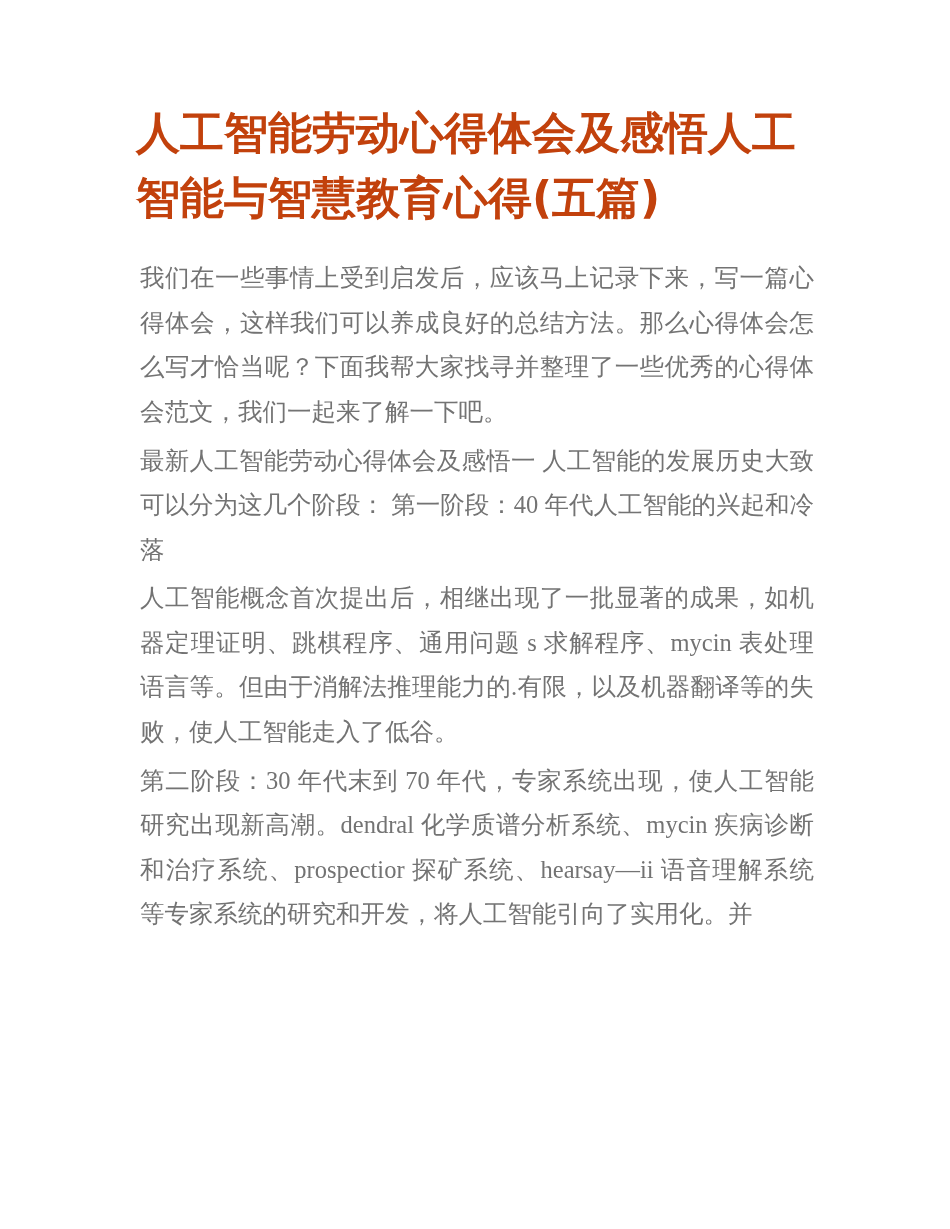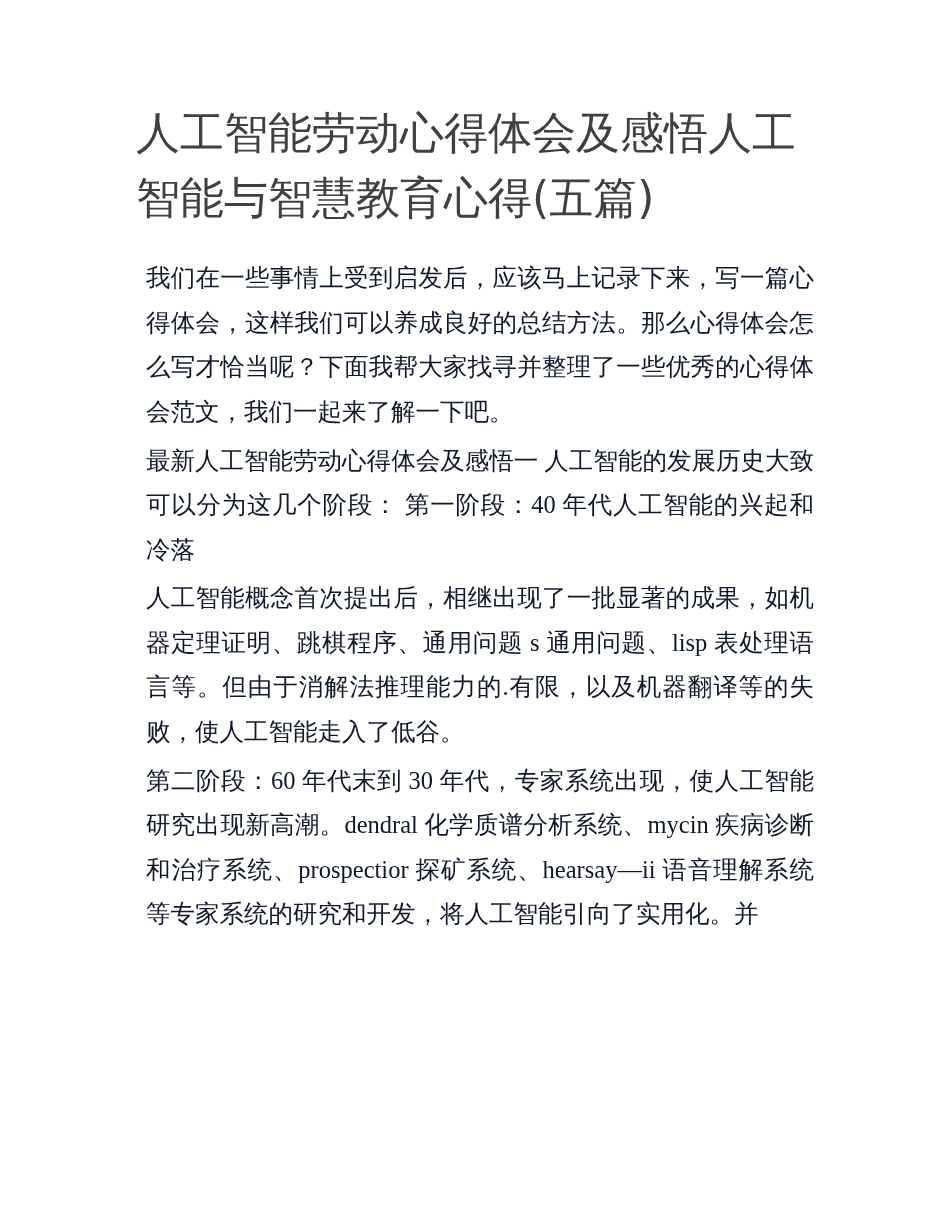--- a/index.html
+++ b/index.html
@@ -17,46 +17,46 @@
   .page {
     box-sizing: border-box;
     width: 950px;
     height: 1229px;
     padding: 100px 136px 40px 136px;
     background: #ffffff;
   }
   .doc-title {
     font-family: "DejaVu Sans", "Liberation Sans", sans-serif;
     font-size: 44px;
-    font-weight: 400;
+    font-weight: 700;
     line-height: 1.48;
     letter-spacing: 0px;
     margin: 0 0 26px 0;
-    color: #404040;
+    color: #c2410c;
     word-break: break-all;
   }
   .doc-paragraph {
     font-family: "Liberation Serif", "DejaVu Serif", serif;
     font-size: 24.5px;
     line-height: 1.82;
-    margin: 0 0 4px 10px;
+    margin: 0 0 4px 4px;
     text-align: justify;
     text-justify: inter-ideograph;
     word-break: break-all;
-    color: #0f172a;
+    color: #737373;
   }
 </style>
 </head>
 <body>
 
 <div class="page">
 
   <h1 class="doc-title">人工智能劳动心得体会及感悟人工智能与智慧教育心得(五篇)</h1>
 
   <p class="doc-paragraph">我们在一些事情上受到启发后，应该马上记录下来，写一篇心得体会，这样我们可以养成良好的总结方法。那么心得体会怎么写才恰当呢？下面我帮大家找寻并整理了一些优秀的心得体会范文，我们一起来了解一下吧。</p>
 
   <p class="doc-paragraph">最新人工智能劳动心得体会及感悟一 人工智能的发展历史大致可以分为这几个阶段： 第一阶段：40 年代人工智能的兴起和冷落</p>
 
-  <p class="doc-paragraph">人工智能概念首次提出后，相继出现了一批显著的成果，如机器定理证明、跳棋程序、通用问题 s 通用问题、lisp 表处理语言等。但由于消解法推理能力的.有限，以及机器翻译等的失败，使人工智能走入了低谷。</p>
+  <p class="doc-paragraph">人工智能概念首次提出后，相继出现了一批显著的成果，如机器定理证明、跳棋程序、通用问题 s 求解程序、mycin 表处理语言等。但由于消解法推理能力的.有限，以及机器翻译等的失败，使人工智能走入了低谷。</p>
 
-  <p class="doc-paragraph">第二阶段：60 年代末到 30 年代，专家系统出现，使人工智能研究出现新高潮。dendral 化学质谱分析系统、mycin 疾病诊断和治疗系统、prospectior 探矿系统、hearsay—ii 语音理解系统等专家系统的研究和开发，将人工智能引向了实用化。并</p>
+  <p class="doc-paragraph">第二阶段：30 年代末到 70 年代，专家系统出现，使人工智能研究出现新高潮。dendral 化学质谱分析系统、mycin 疾病诊断和治疗系统、prospectior 探矿系统、hearsay—ii 语音理解系统等专家系统的研究和开发，将人工智能引向了实用化。并</p>
 
 </div>
 
 </body></html>

